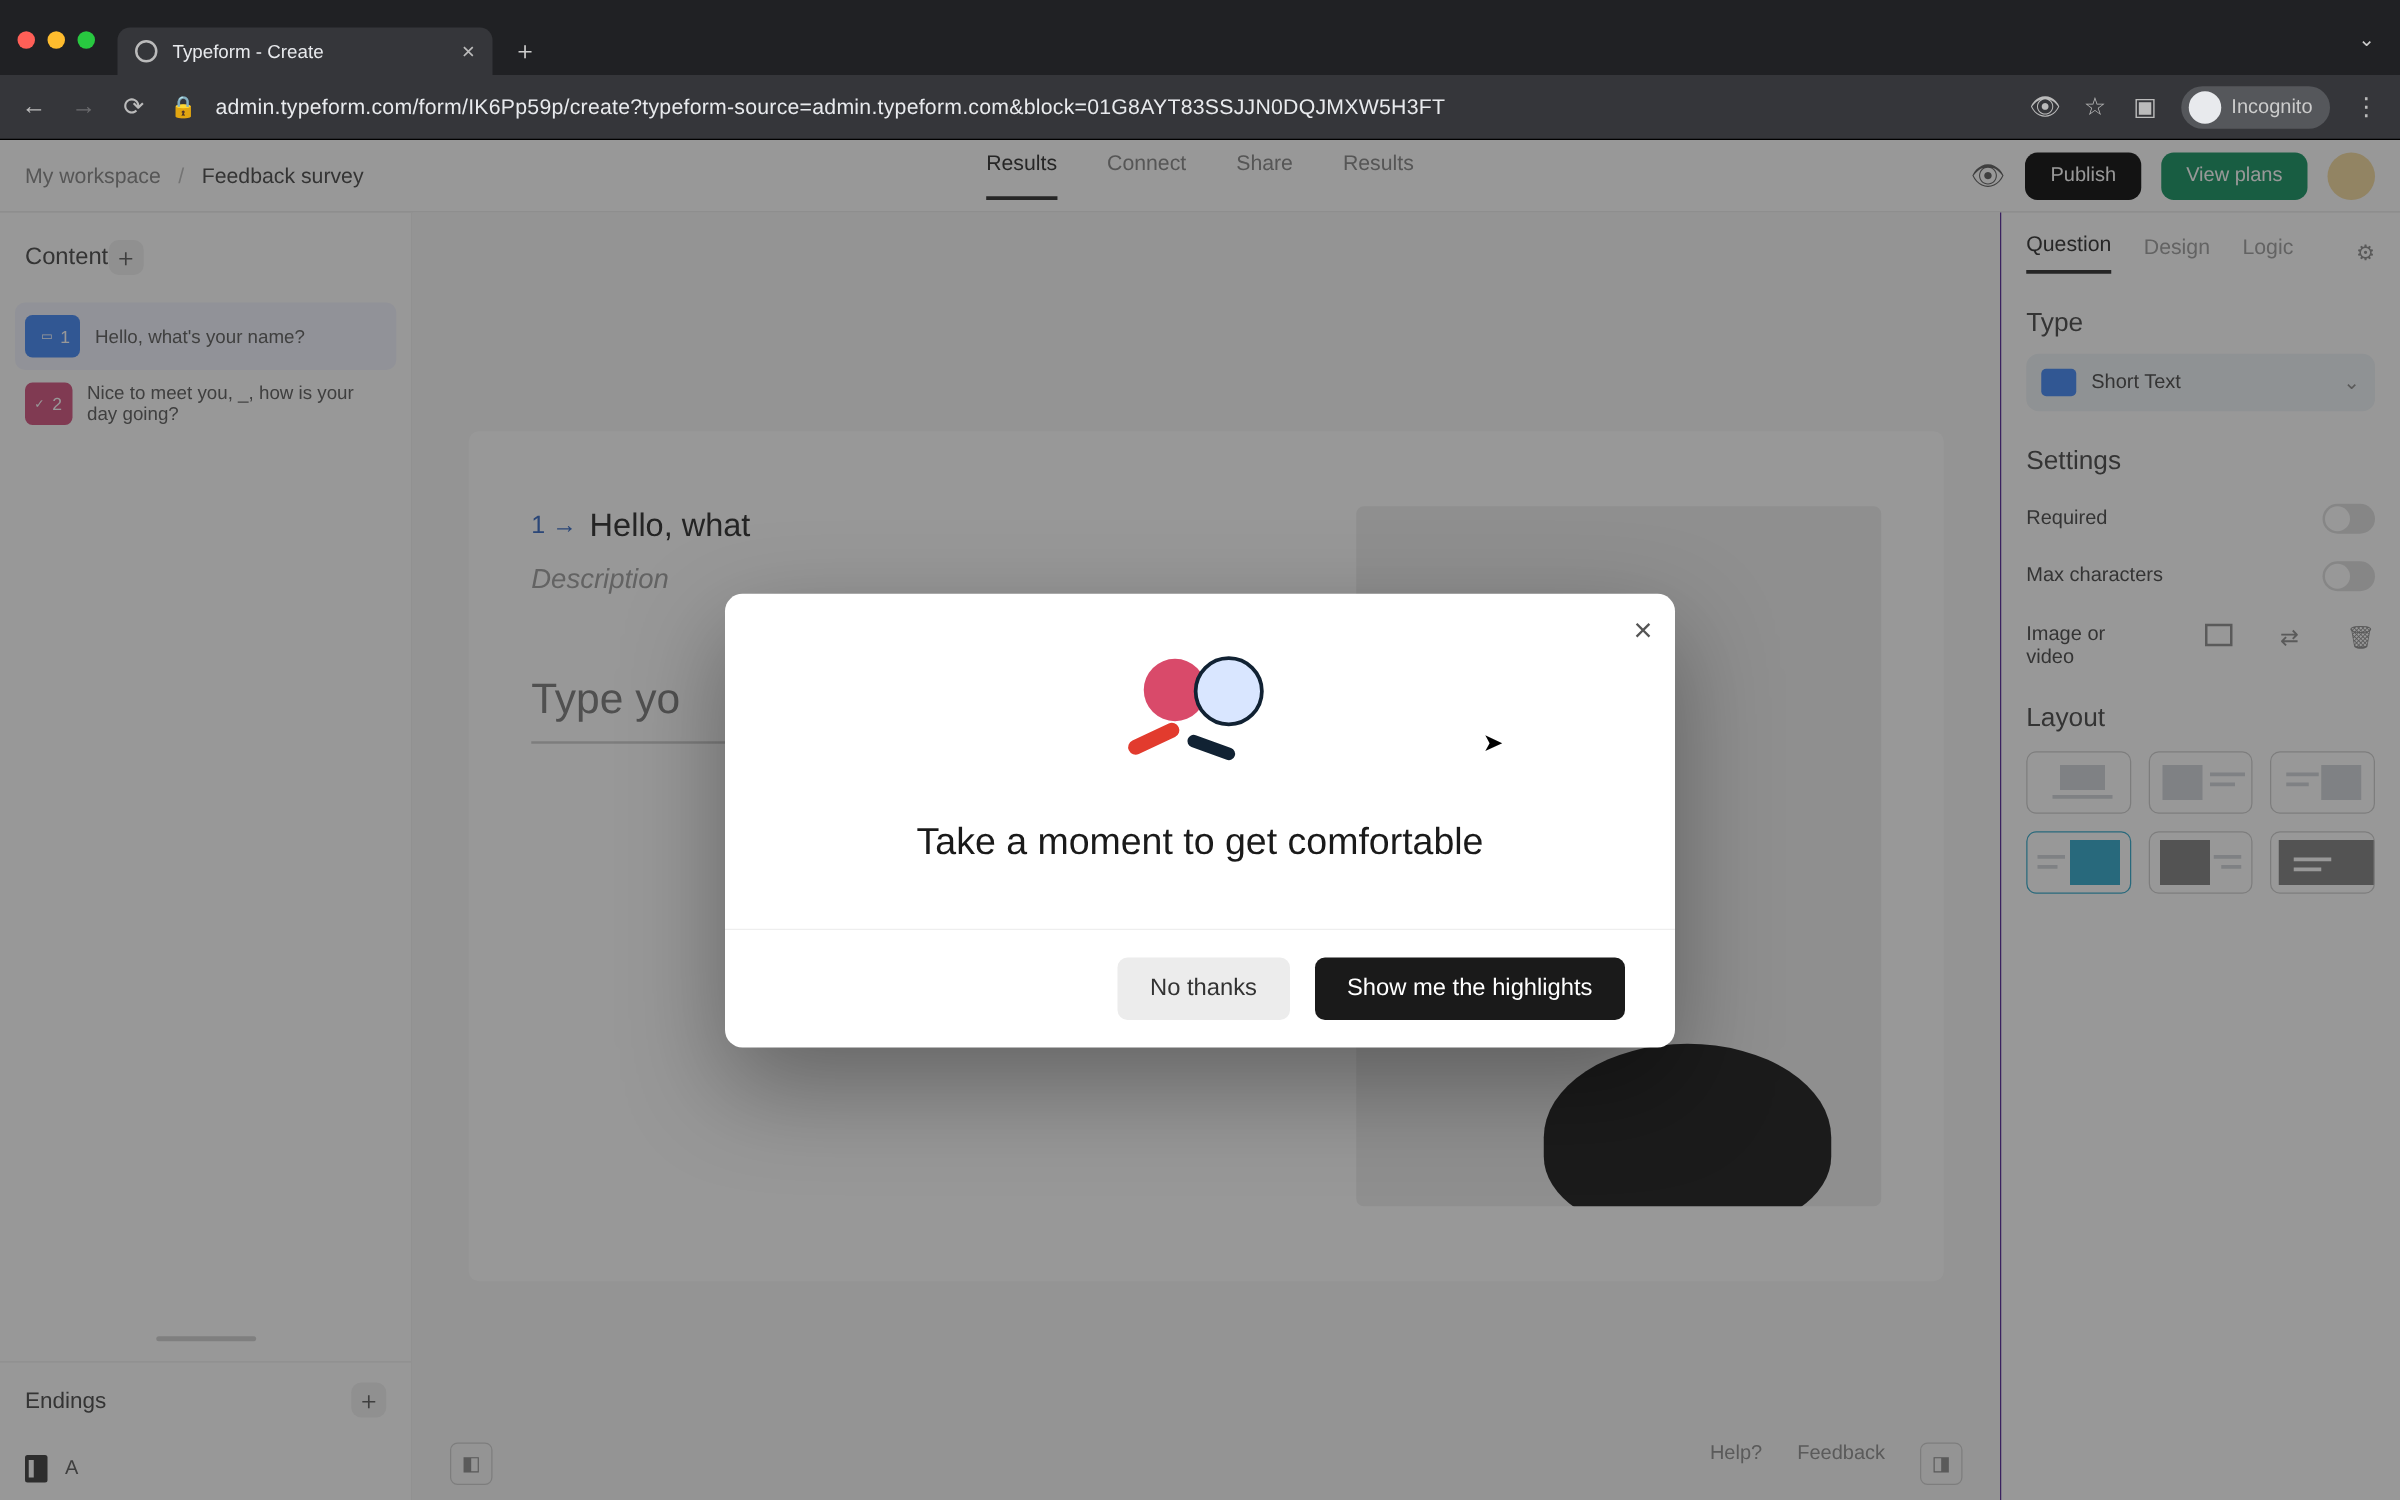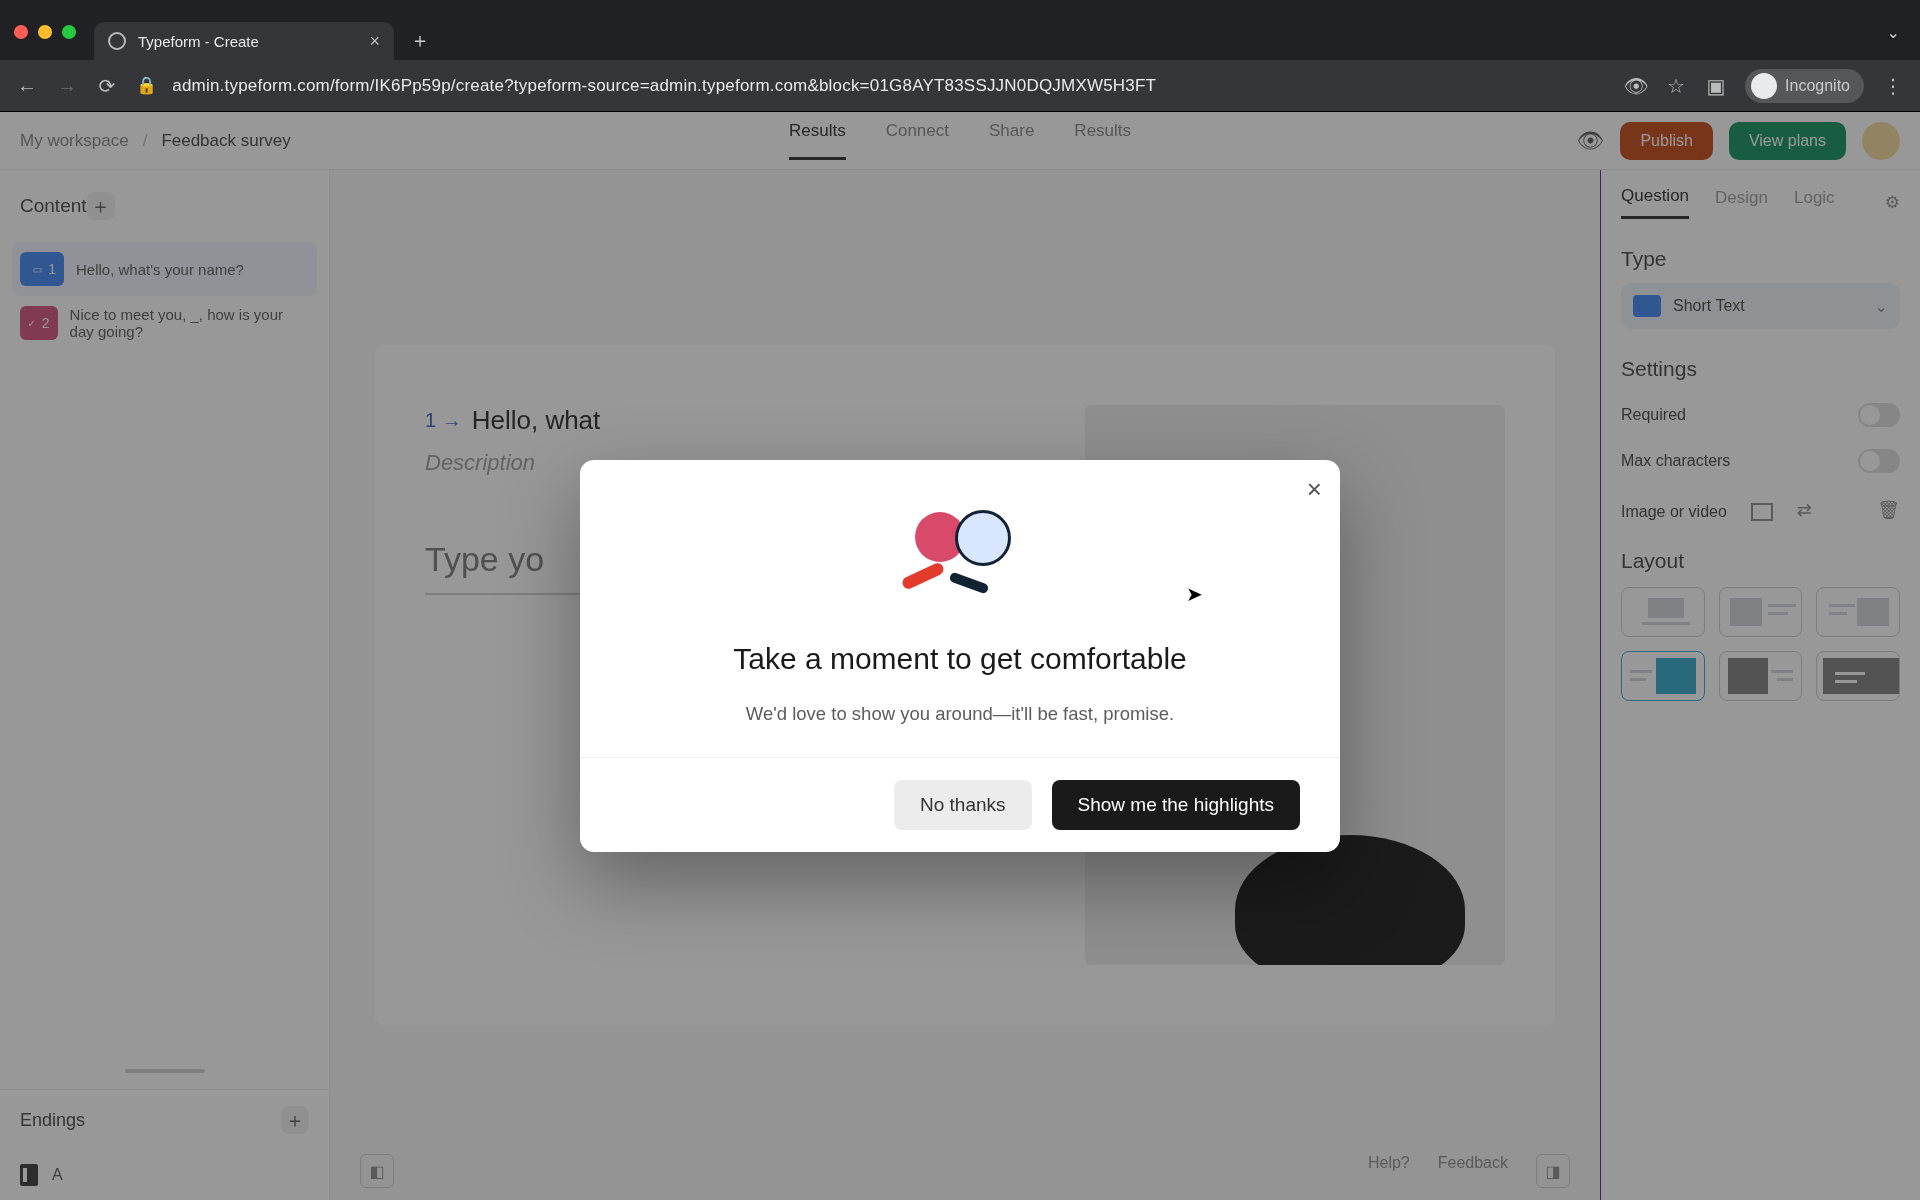--- a/index.html
+++ b/index.html
@@ -29,21 +29,21 @@
 .app{position:relative;width:1920px;height:calc(1200px - 12px - 48px - 52px);background:#fff;}
 .topbar{height:58px;border-bottom:1px solid #e5e5e5;display:flex;align-items:center;padding:0 20px;font-size:17px;color:#404040;}
 .crumbs{display:flex;gap:14px;align-items:center;color:#808080;}
 .crumbs .sep{color:#bbb;}
 .crumbs .cur{color:#404040;}
 .navtabs{position:absolute;left:50%;transform:translateX(-50%);display:flex;gap:40px;font-size:17px;}
 .navtab{color:#808080;padding-bottom:16px;}
 .navtab.active{color:#262626;border-bottom:3px solid #262626;}
 .topbar-right{margin-left:auto;display:flex;align-items:center;gap:16px;}
 .btn{border:none;border-radius:10px;padding:10px 20px;font-size:16px;cursor:pointer;}
-.btn-dark{background:#c2410c;color:#fff;}
+.btn-dark{background:#000000;color:#fff;}
 .btn-green{background:#0a8f5b;color:#fff;}
 .avatar{width:38px;height:38px;border-radius:50%;background:#f3d89a;}
 .eye-ico{font-size:22px;color:#555;}
 
 .body{display:flex;height:calc(100% - 58px);}
 
 
 .leftpanel{width:330px;border-right:1px solid #eee;display:flex;flex-direction:column;}
 .lp-head{display:flex;align-items:center;justify-content:flex-start;padding:22px 20px 14px;font-size:19px;color:#404040;}
 .lp-add{width:28px;height:28px;border-radius:8px;background:#efefef;color:#555;display:flex;align-items:center;justify-content:center;font-size:20px;}
@@ -80,21 +80,21 @@
 .rtab{color:#999;padding-bottom:10px;}
 .rtab.active{color:#262626;border-bottom:3px solid #262626;}
 .rtabs .gear{margin-left:auto;color:#888;}
 .rsec-title{margin-top:28px;font-size:21px;color:#404040;}
 .type-pill{margin-top:12px;height:46px;background:#eef3f7;border-radius:10px;display:flex;align-items:center;padding:0 12px;gap:12px;}
 .type-pill .tico{width:28px;height:22px;background:#3b82f6;border-radius:4px;}
 .type-pill .chev{margin-left:auto;color:#888;}
 .row{margin-top:22px;display:flex;justify-content:space-between;align-items:center;}
 .toggle{width:42px;height:24px;border-radius:14px;background:#ddd;position:relative;}
 .toggle::after{content:"";position:absolute;width:20px;height:20px;background:#fff;border-radius:50%;top:2px;left:2px;}
-.imgrow{margin-top:26px;display:flex;align-items:flex-end;gap:24px;}
+.imgrow{margin-top:26px;display:flex;align-items:flex-start;gap:38px;}
 .imgrow .tico2{width:22px;height:18px;border:2px solid #888;}
 .imgrow .sliders{font-size:18px;color:#888;}
 .imgrow .trash{font-size:18px;color:#888;margin-left:auto;}
 .layouts{margin-top:14px;display:grid;grid-template-columns:repeat(3,1fr);gap:14px;}
 .lay{height:50px;border:1px solid #ccc;border-radius:8px;background:#fff;position:relative;}
 .lay .st{position:absolute;background:#d0d4d8;}
 .lay.sel{border-color:#2aa6c9;}
 .lay.sel .st.main{background:#2aa6c9;}
 
 .lay1 .st.main{left:26px;top:10px;width:36px;height:20px;}
@@ -330,21 +330,20 @@
     <div class="modal">
       <div class="modal-body">
         <span class="modal-close">×</span>
         <div class="illus">
           <span class="p1"></span>
             <span class="p2"></span>
             <span class="leg1"></span>
             <span class="leg2"></span>
         </div>
         <h2>Take a moment to get comfortable</h2>
-        <p>We'd love to show you around—it'll be fast, promise.</p>
       </div>
       <div class="modal-foot">
         <button class="btn btn-lg btn-ghost">No thanks</button>
         <button class="btn btn-lg btn-solid">Show me the highlights</button>
       </div>
     </div>
   </div>
 
   <span class="cursor">➤</span>
 </div>

